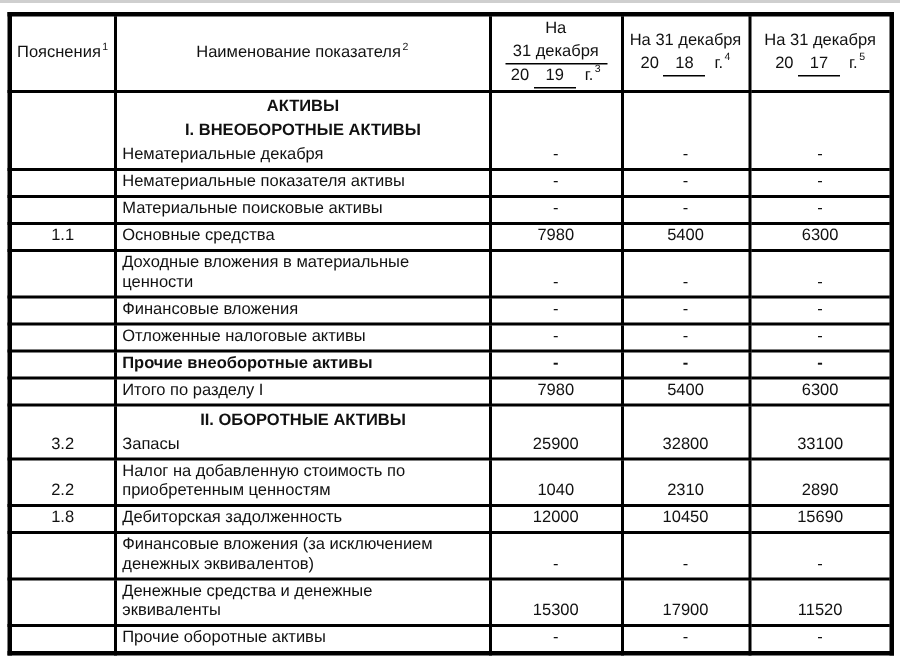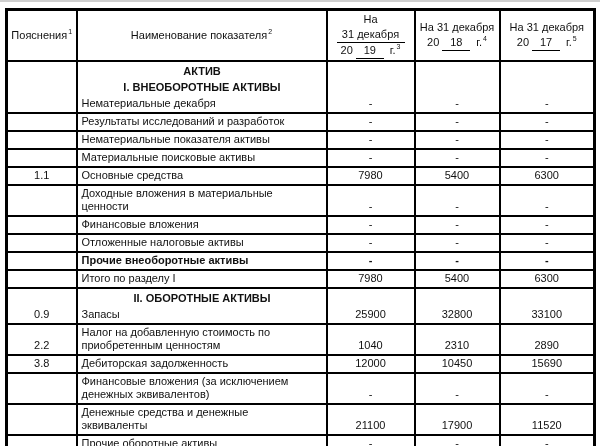--- a/index.html
+++ b/index.html
@@ -94,32 +94,23 @@
           <th class="th-date">
             <div>На <span>31 декабря</span></div>
             <div>20<span class="blank year-blank">17</span> г.<sup>5</sup></div>
           </th>
         </tr>
     </thead>
     <tbody id="body-rows">
         <tr class="group" style="height: 50px;">
           <td class="c-note"></td>
           <td class="c-name">
-            <div class="heading">АКТИВ</div>
+            <div class="heading">АКТИВЫ</div>
             <div class="heading">I. ВНЕОБОРОТНЫЕ АКТИВЫ</div>
             <div>Нематериальные декабря</div>
-          </td>
-          <td class="c-val">-</td>
-          <td class="c-val">-</td>
-          <td class="c-val">-</td>
-        </tr>
-        <tr class="item" style="height: 16px;">
-          <td class="c-note"></td>
-          <td class="c-name">
-            <div>Результаты исследований и разработок</div>
           </td>
           <td class="c-val">-</td>
           <td class="c-val">-</td>
           <td class="c-val">-</td>
         </tr>
         <tr class="item" style="height: 16px;">
           <td class="c-note"></td>
           <td class="c-name">
             <div>Нематериальные показателя активы</div>
           </td>
@@ -184,40 +175,40 @@
         <tr class="total" style="height: 16px;">
           <td class="c-note"></td>
           <td class="c-name">
             <div>Итого по разделу I</div>
           </td>
           <td class="c-val">7980</td>
           <td class="c-val">5400</td>
           <td class="c-val">6300</td>
         </tr>
         <tr class="group" style="height: 34px;">
-          <td class="c-note">0.9</td>
+          <td class="c-note">3.2</td>
           <td class="c-name">
             <div class="heading">II. ОБОРОТНЫЕ АКТИВЫ</div>
             <div>Запасы</div>
           </td>
           <td class="c-val">25900</td>
           <td class="c-val">32800</td>
           <td class="c-val">33100</td>
         </tr>
         <tr class="item" style="height: 28px;">
           <td class="c-note">2.2</td>
           <td class="c-name">
             <div>Налог на добавленную стоимость по<br>приобретенным ценностям</div>
           </td>
           <td class="c-val">1040</td>
           <td class="c-val">2310</td>
           <td class="c-val">2890</td>
         </tr>
         <tr class="item" style="height: 16px;">
-          <td class="c-note">3.8</td>
+          <td class="c-note">1.8</td>
           <td class="c-name">
             <div>Дебиторская задолженность</div>
           </td>
           <td class="c-val">12000</td>
           <td class="c-val">10450</td>
           <td class="c-val">15690</td>
         </tr>
         <tr class="item" style="height: 28px;">
           <td class="c-note"></td>
           <td class="c-name">
@@ -225,21 +216,21 @@
           </td>
           <td class="c-val">-</td>
           <td class="c-val">-</td>
           <td class="c-val">-</td>
         </tr>
         <tr class="item" style="height: 28px;">
           <td class="c-note"></td>
           <td class="c-name">
             <div>Денежные средства и денежные<br>эквиваленты</div>
           </td>
-          <td class="c-val">21100</td>
+          <td class="c-val">15300</td>
           <td class="c-val">17900</td>
           <td class="c-val">11520</td>
         </tr>
         <tr class="item" style="height: 16px;">
           <td class="c-note"></td>
           <td class="c-name">
             <div>Прочие оборотные активы</div>
           </td>
           <td class="c-val">-</td>
           <td class="c-val">-</td>

